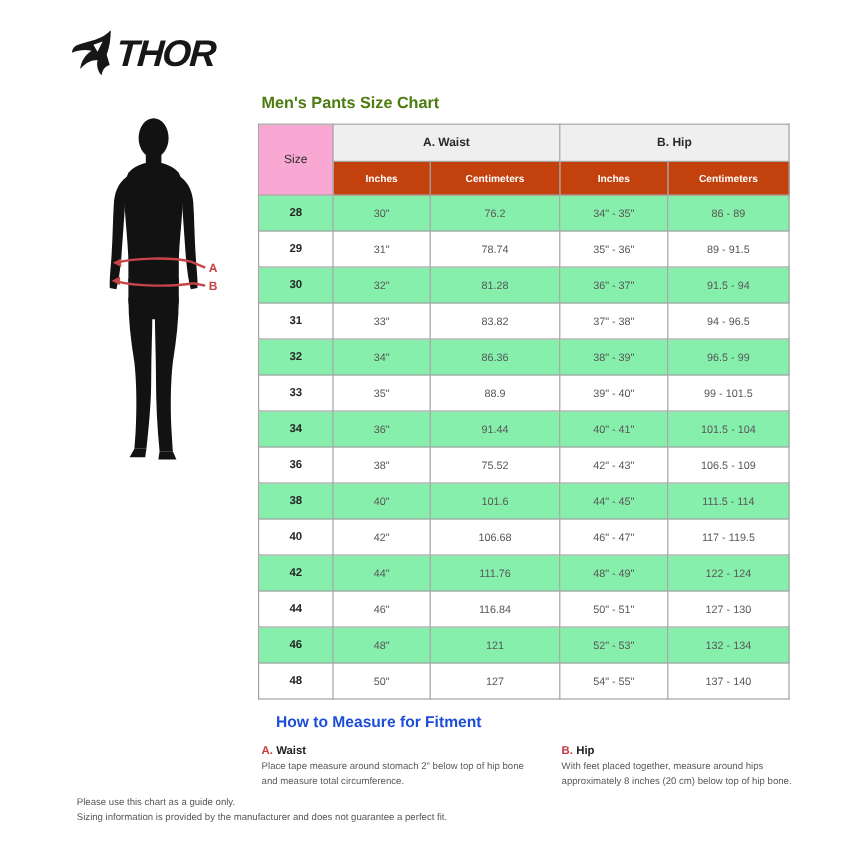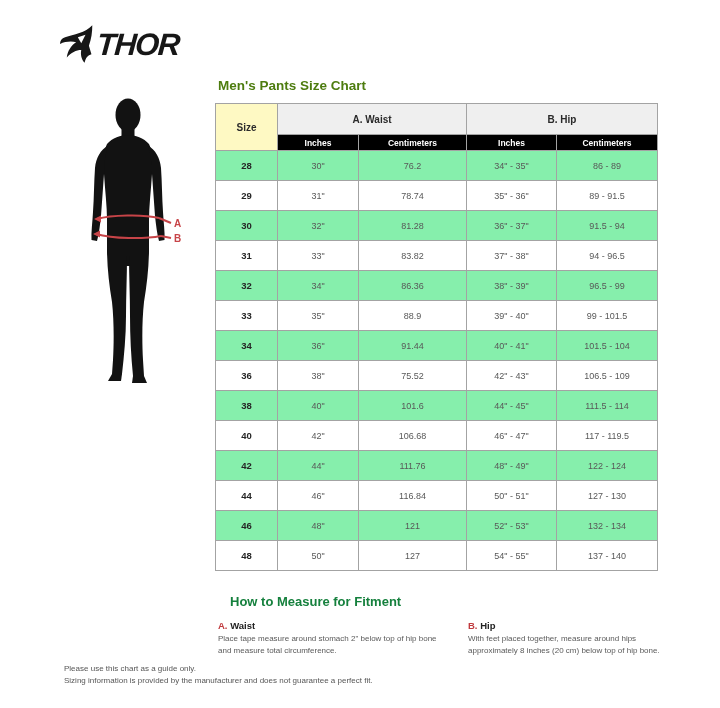--- a/index.html
+++ b/index.html
@@ -22,29 +22,29 @@
 
   
   .figure-wrap { position:absolute; left:85px; top:98px; width:120px; height:292px; }
 
   
   .size-table {
     position:absolute; left:215px; top:103px; width:442px;
     border-collapse:collapse; table-layout:fixed; font-size:9px;
   }
   .size-table th, .size-table td { border:1px solid #a3a3a3; text-align:center; vertical-align:middle; }
-  .size-head { background:#fef9c3; font-size:10px; font-weight:bold; color:#2a2a2a; }
+  .size-head { background:#f9a8d4; font-size:10px; font-weight:normal; color:#2a2a2a; }
   .group-head { background:#efefef; font-size:10px; font-weight:bold; color:#2a2a2a; height:31px; }
-  .subhead th { background:#000000; color:#ffffff; font-size:8.5px; font-weight:bold; height:16px; }
+  .subhead th { background:#c2410c; color:#ffffff; font-size:8.5px; font-weight:bold; height:28px; }
   .size-table td { height:30px; color:#585858; font-size:9px; background:#ffffff; }
   .size-table td.size-cell { font-weight:bold; color:#252525; font-size:9.5px; }
   .size-table tr.alt td { background:#86efac; }
 
   
-  .howto-heading { position:absolute; left:218px; top:594px; font-size:13px; font-weight:bold; color:#15803d;padding-left:12px; }
+  .howto-heading { position:absolute; left:218px; top:594px; font-size:13px; font-weight:bold; color:#1d4ed8;padding-left:12px; }
   .howto-cols { position:absolute; left:218px; top:620px; width:460px; display:flex; gap:20px; }
   .howto-item { width:230px; }
   .howto-item.second { width:210px; }
   .howto-label { font-size:9.5px; font-weight:bold; color:#222222; }
   .howto-letter { color:#c13b3f; }
   .howto-text { font-size:8px; color:#5a5a5a; line-height:1.45; margin-top:2px; }
 
   
   .footer { position:absolute; left:64px; top:663px; font-size:8px; color:#565656; line-height:1.45; }
 </style>

